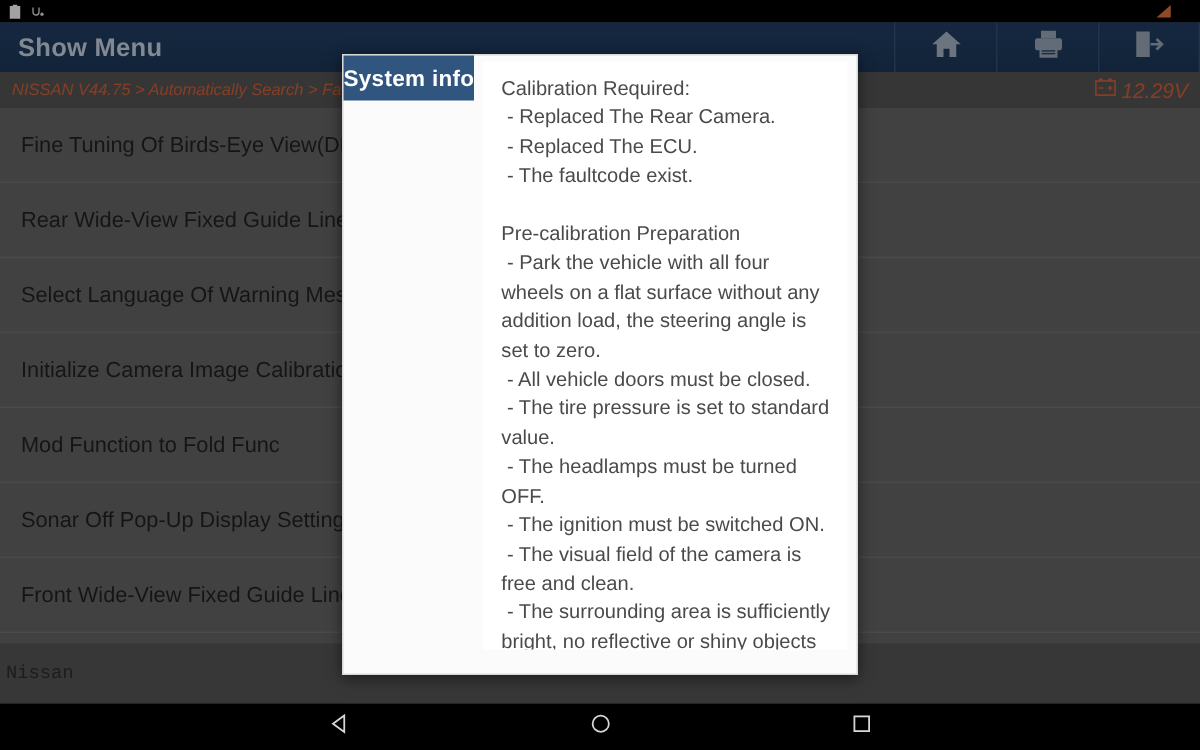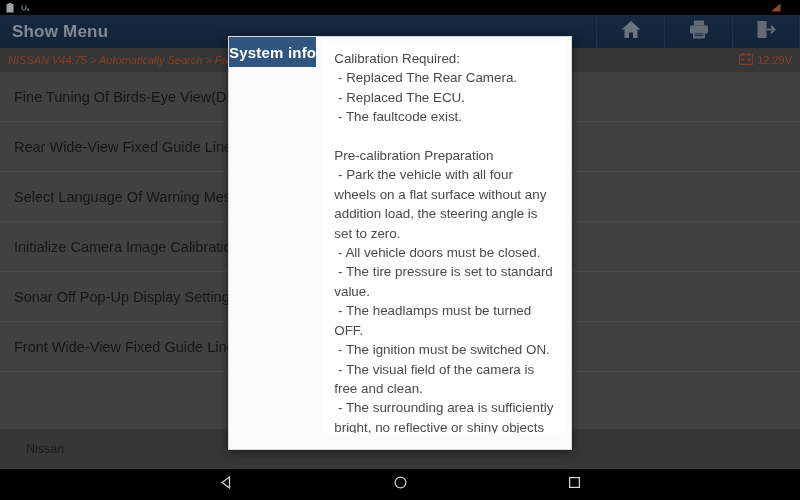--- a/index.html
+++ b/index.html
@@ -45,39 +45,39 @@
   .crumbbar {
     position:absolute; top:48px; left:0; width:800px; height:24px;
     background:#4e4e4e; display:flex; align-items:center;
     padding:0 8px;
   }
   .crumb-text {
     color:#c05a36; font-size:11px; font-style:italic; white-space:nowrap;
     overflow:hidden;
   }
   .volt-wrap { margin-left:auto; display:flex; align-items:center; gap:4px; }
-  .volt-text { color:#c05a36; font-size:11px; }
+  .volt-text { color:#c05a36; font-size:14px; font-style:italic; }
 
   
   .menu {
     position:absolute; top:72px; left:0; width:800px; height:357px;
     background:#5e5e5e;
   }
   .menu-row {
     height:50px; display:flex; align-items:center;
     padding-left:14px;
     border-bottom:1px solid #6b6b6b;
     color:#1f1f1f; font-size:14.5px;
     white-space:nowrap; overflow:hidden;
   }
 
   
   .brandbar {
     position:absolute; top:429px; left:0; width:800px; height:40px;
-    background:#4f4f4f; display:flex; align-items:center; padding-left:26px;
+    background:#4f4f4f; display:flex; align-items:center; padding-left:4px;font-family:Liberation Mono, monospace;
   }
   .brand-text { color:#2a2a2a; font-size:12.5px; }
 
   
   .navbar {
     position:absolute; top:469px; left:0; width:800px; height:31px;
     background:#000; display:flex; align-items:center; justify-content:center;
     gap:140px;
   }
   .nav-btn { width:34px; height:31px; display:flex; align-items:center; justify-content:center; }
@@ -221,20 +221,21 @@
       </span>
       <span class="volt-text">12.29V</span>
     </div>
   </div>
 
   <div class="menu">
     <div class="menu-row">Fine Tuning Of Birds-Eye View(DR-S                                 View(Rear Camera)</div>
     <div class="menu-row">Rear Wide-View Fixed Guide Line Co                                 der</div>
     <div class="menu-row">Select Language Of Warning Messa                                   play</div>
     <div class="menu-row">Initialize Camera Image Calibration                                ustment</div>
+    <div class="menu-row">Mod Function                                                       to Fold Func</div>
     <div class="menu-row">Sonar Off Pop-Up Display Setting Cl</div>
     <div class="menu-row">Front Wide-View Fixed Guide Line C</div>
   </div>
 
   <div class="brandbar">
     <span class="brand-text">Nissan</span>
   </div>
 
   <div class="scrim"></div>
 

